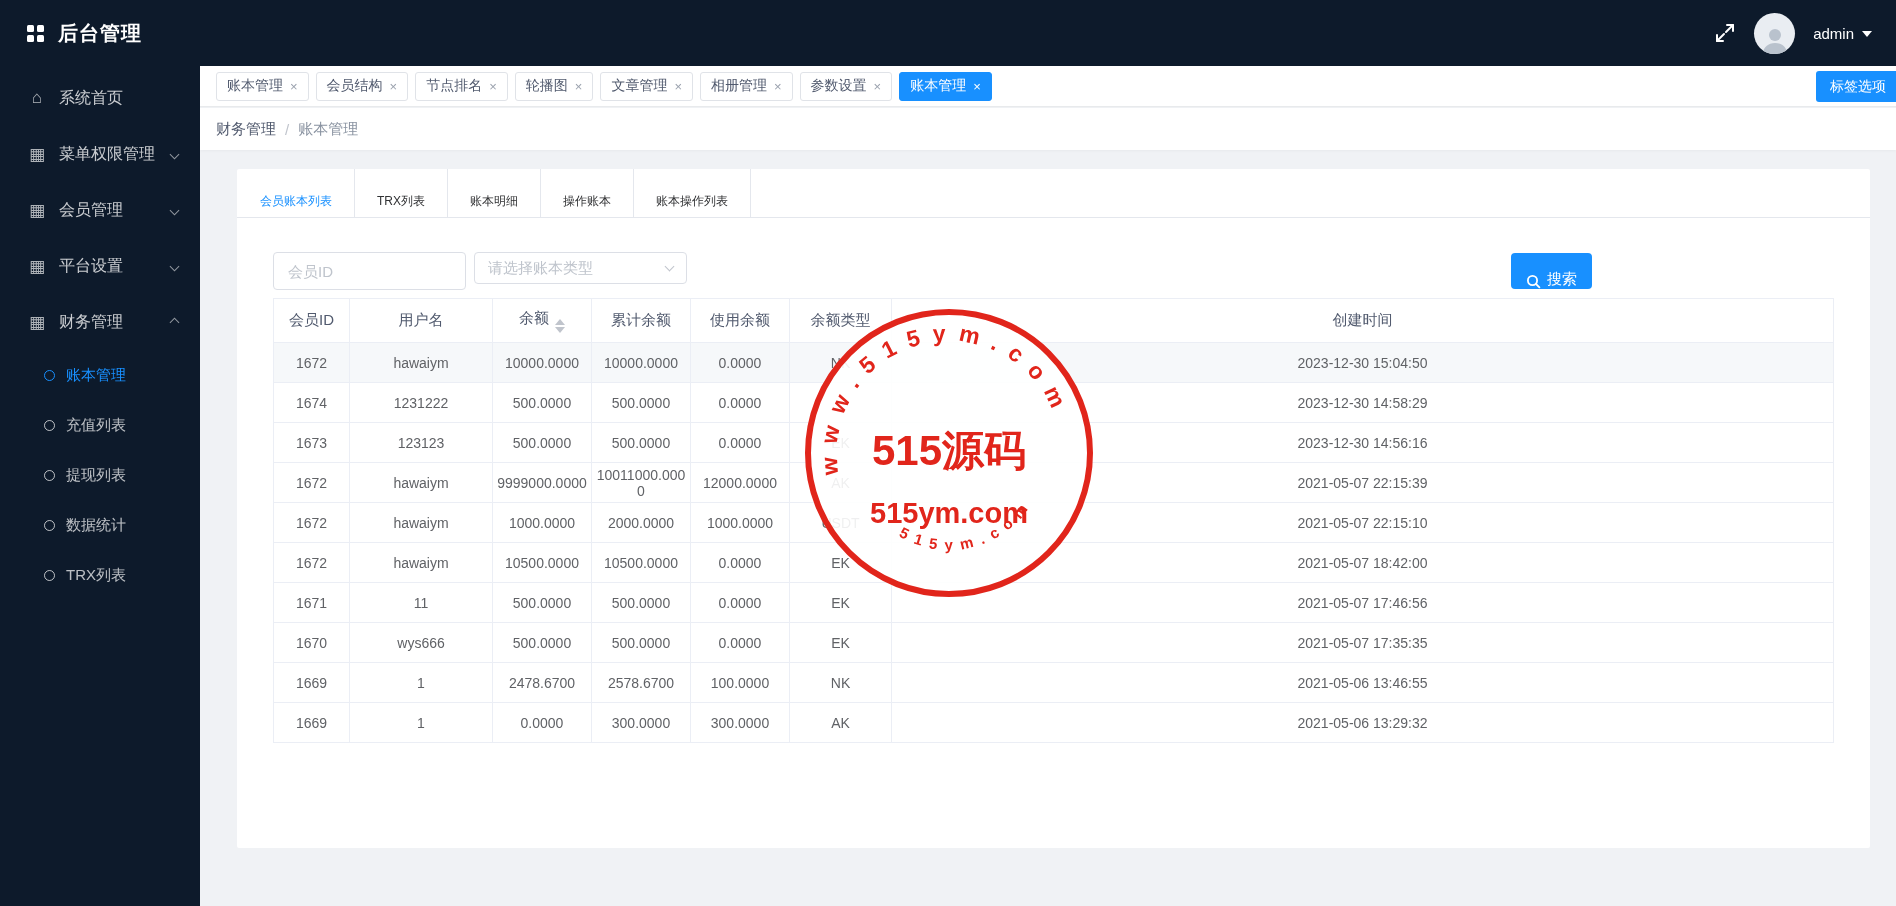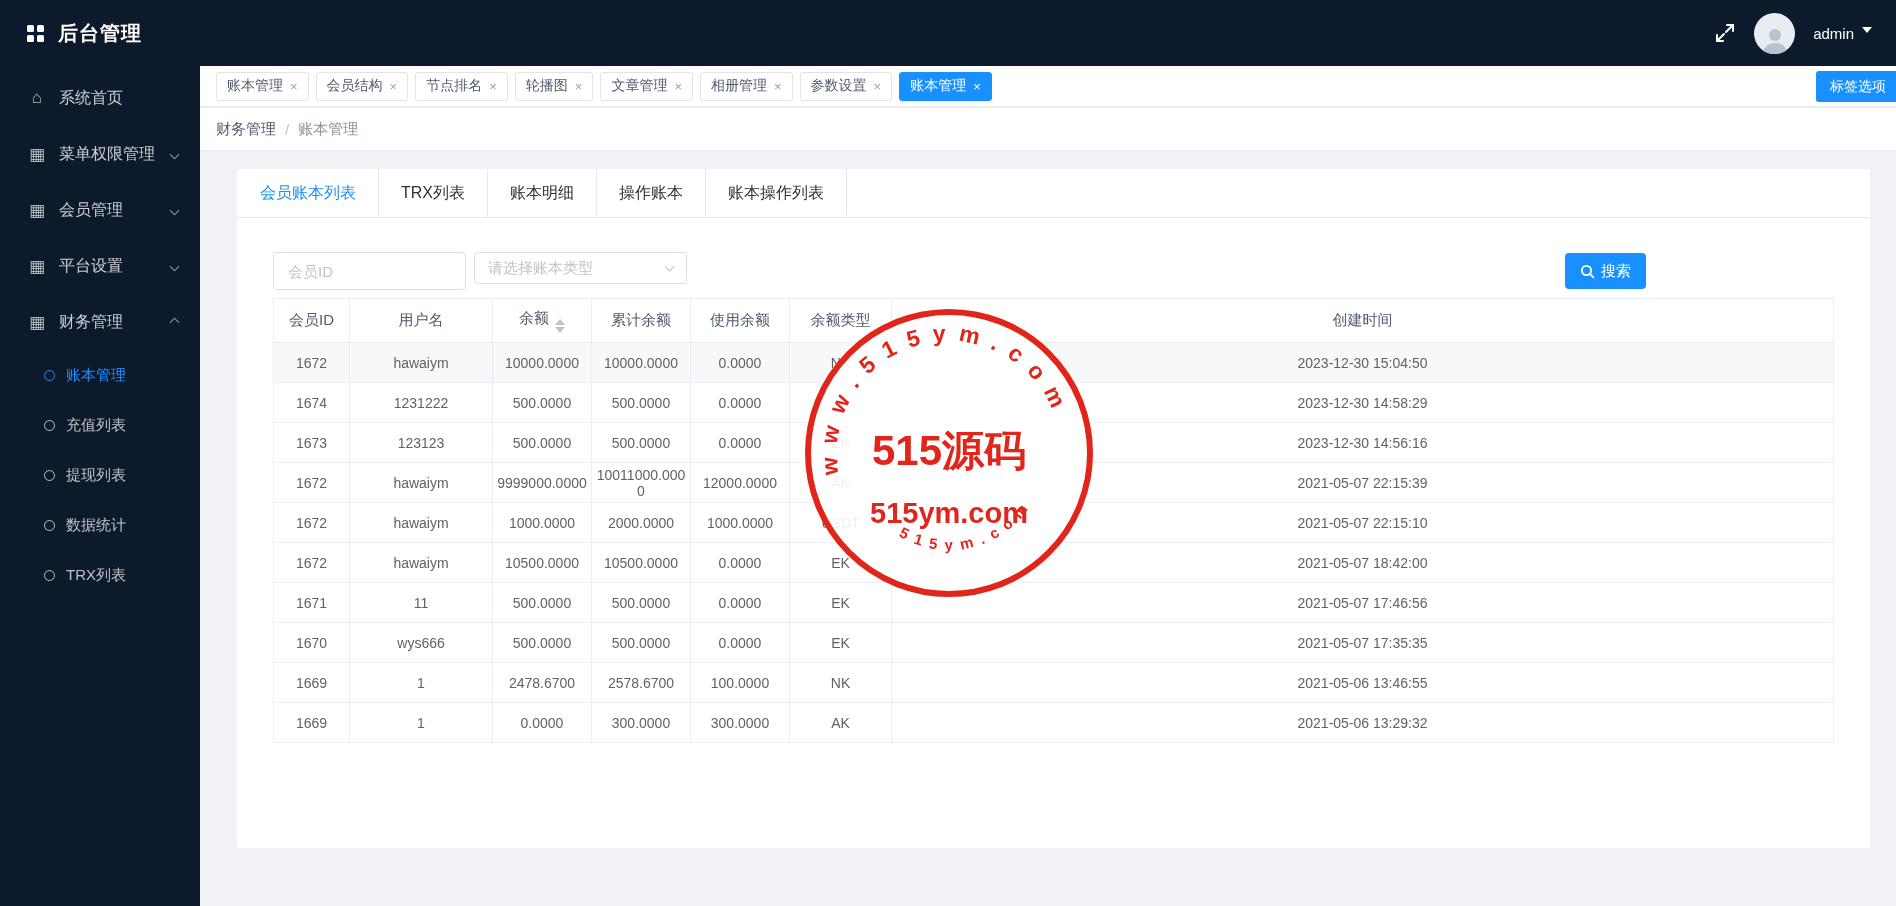--- a/index.html
+++ b/index.html
@@ -19,21 +19,21 @@
   }
   
   .header{position:absolute;top:0;left:0;width:1896px;height:66px;background:var(--dark);display:flex;align-items:center;z-index:20;}
   .logo-area{display:flex;align-items:center;width:200px;padding-left:27px;}
   .logo-grid{display:grid;grid-template-columns:7px 7px;grid-gap:3px;margin-right:14px;}
   .logo-grid i{width:7px;height:7px;background:#fff;border-radius:1.5px;display:block;}
   .app-title{color:#fff;font-size:20px;font-weight:bold;letter-spacing:1px;}
   .header-right{position:absolute;right:24px;top:0;height:66px;display:flex;align-items:center;gap:18px;}
   .fs-icon{cursor:pointer;}
   .avatar{width:41px;height:41px;border-radius:50%;background:#e9edf2;display:flex;align-items:flex-end;justify-content:center;overflow:hidden;cursor:pointer;}
-  .user-menu{display:flex;gap:8px;color:#fff;font-size:15px;cursor:pointer;}
+  .user-menu{display:flex;align-items:center;gap:8px;color:#fff;font-size:15px;cursor:pointer;}
   .caret{width:0;height:0;border-left:5px solid transparent;border-right:5px solid transparent;border-top:6px solid #fff;display:inline-block;margin-top:2px;}
   
   .sidebar{position:absolute;top:66px;left:0;width:200px;height:840px;background:var(--dark);padding-top:4px;z-index:15;}
   .side-item{height:56px;display:flex;align-items:center;padding-left:26px;color:rgba(255,255,255,0.78);font-size:16px;cursor:pointer;position:relative;}
   .side-item .si-icon{width:22px;font-size:17px;margin-right:11px;text-align:center;opacity:.85;}
   .side-item .chev{position:absolute;right:22px;opacity:.7;}
   .side-sub{}
   .sub-item{height:50px;display:flex;align-items:center;padding-left:44px;color:rgba(255,255,255,0.72);font-size:15px;cursor:pointer;}
   .sub-item .circ{width:11px;height:11px;border:1.5px solid currentColor;border-radius:50%;margin-right:11px;flex:none;}
   .sub-item.active{color:var(--blue);}
@@ -52,31 +52,31 @@
   .tag-options{position:absolute;right:0;top:5px;height:31px;background:var(--blue);color:#fff;font-size:14px;display:flex;align-items:center;padding:0 10px 0 14px;border:none;border-radius:3px 0 0 3px;cursor:pointer;}
   
   .crumbbar{position:absolute;top:108px;left:200px;width:1696px;height:42px;background:#fff;display:flex;align-items:center;padding-left:16px;font-size:15px;box-shadow:0 1px 3px rgba(0,0,0,0.04);}
   .crumb{color:#515a6e;cursor:pointer;}
   .crumb.current{color:#8a93a1;cursor:default;}
   .crumb-sep{margin:0 9px;color:#c0c4cc;}
   
   .main{position:absolute;top:150px;left:200px;width:1696px;height:756px;padding:19px 26px 0 37px;}
   .card{position:relative;background:#fff;border-radius:2px;width:1633px;height:679px;}
   .ctabs{display:flex;border-bottom:1px solid var(--border);}
-  .ctab{height:48px;line-height:48px;padding:0 22px;border-right:1px solid var(--border);font-size:16px;color:#303133;cursor:pointer;white-space:nowrap;text-align:right;}
+  .ctab{height:48px;line-height:48px;padding:8px 22px;border-right:1px solid var(--border);font-size:12px;color:#303133;cursor:pointer;white-space:nowrap;text-align:right;}
   .ctab:first-child{border-left:1px solid transparent;}
   .ctab.active{color:var(--blue);}
   
   .filters{position:relative;margin:34px 36px 0;display:flex;gap:8px;}
   .f-input{width:193px;height:38px;border:1px solid #dcdfe6;border-radius:4px;padding:0 14px;font-size:15px;color:#303133;outline:none;font-family:inherit;}
   .f-input::placeholder{color:#bfc4cc;}
   .f-select{width:213px;height:32px;border:1px solid #dcdfe6;border-radius:4px;display:flex;align-items:center;justify-content:space-between;padding:0 13px;cursor:pointer;}
   .f-select .f-ph{color:#bfc4cc;font-size:15px;}
   .f-select .chev{color:#c0c4cc;margin-top:-3px;}
-  .search-btn{position:absolute;left:1292px;top:1px;height:36px;padding:0 15px;background:var(--blue);border:none;border-radius:4px;color:#fff;font-size:15px;display:flex;align-items:center;gap:6px;cursor:pointer;font-family:inherit;}
+  .search-btn{position:absolute;left:1238px;top:1px;height:36px;padding:0 15px;background:var(--blue);border:none;border-radius:4px;color:#fff;font-size:15px;display:flex;align-items:flex-end;gap:6px;cursor:pointer;font-family:inherit;}
   
   .tbl{margin:8px 36px 0;width:1560px;table-layout:fixed;border-collapse:collapse;}
   .tbl th,.tbl td{border:1px solid var(--tborder);text-align:center;vertical-align:middle;word-break:break-all;padding:2px 4px;}
   .tbl th{height:44px;font-size:15px;font-weight:normal;color:#515a6e;background:#fff;}
   .tbl td{height:40px;font-size:14px;color:var(--text);background:#fff;}
   .tbl tr.hl td{background:#f6f8fa;}
   .sort{display:inline-flex;flex-direction:column;margin-left:6px;vertical-align:-2px;cursor:pointer;}
   .sort b{width:0;height:0;border-left:5px solid transparent;border-right:5px solid transparent;display:block;}
   .sort .s-up{border-bottom:6px solid #c0c4cc;margin-bottom:2px;}
   .sort .s-dn{border-top:6px solid #c0c4cc;}

